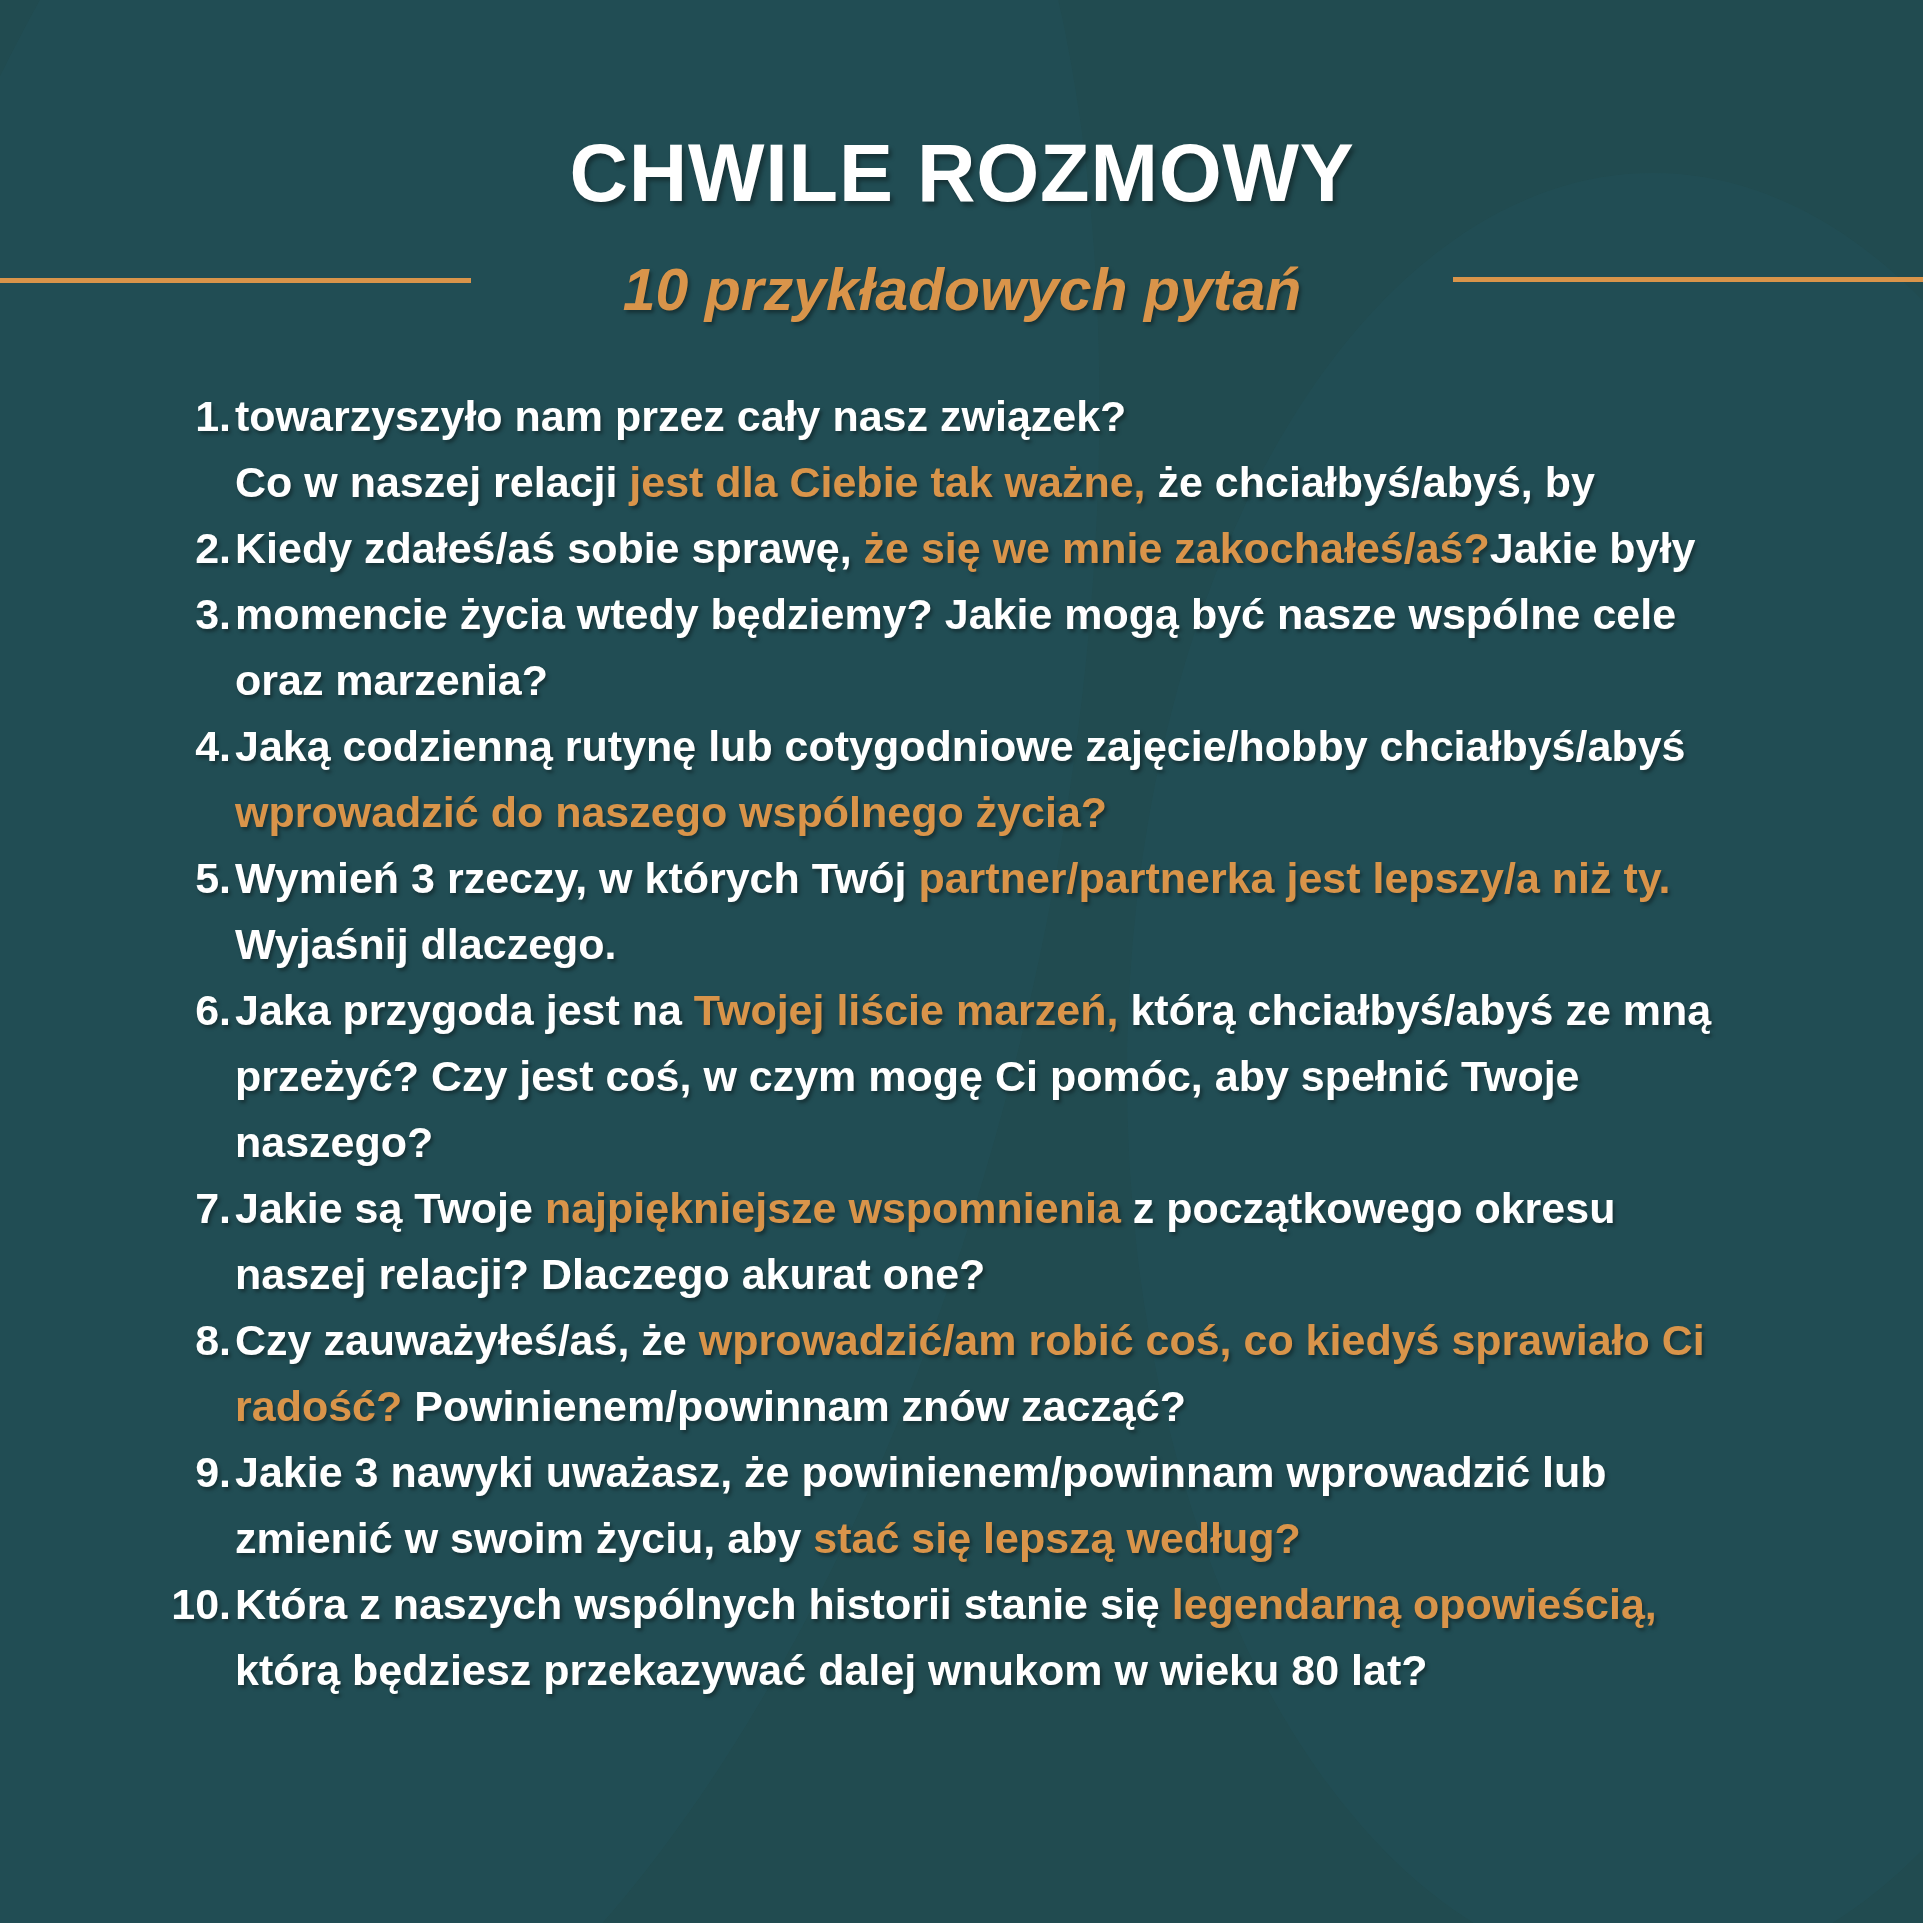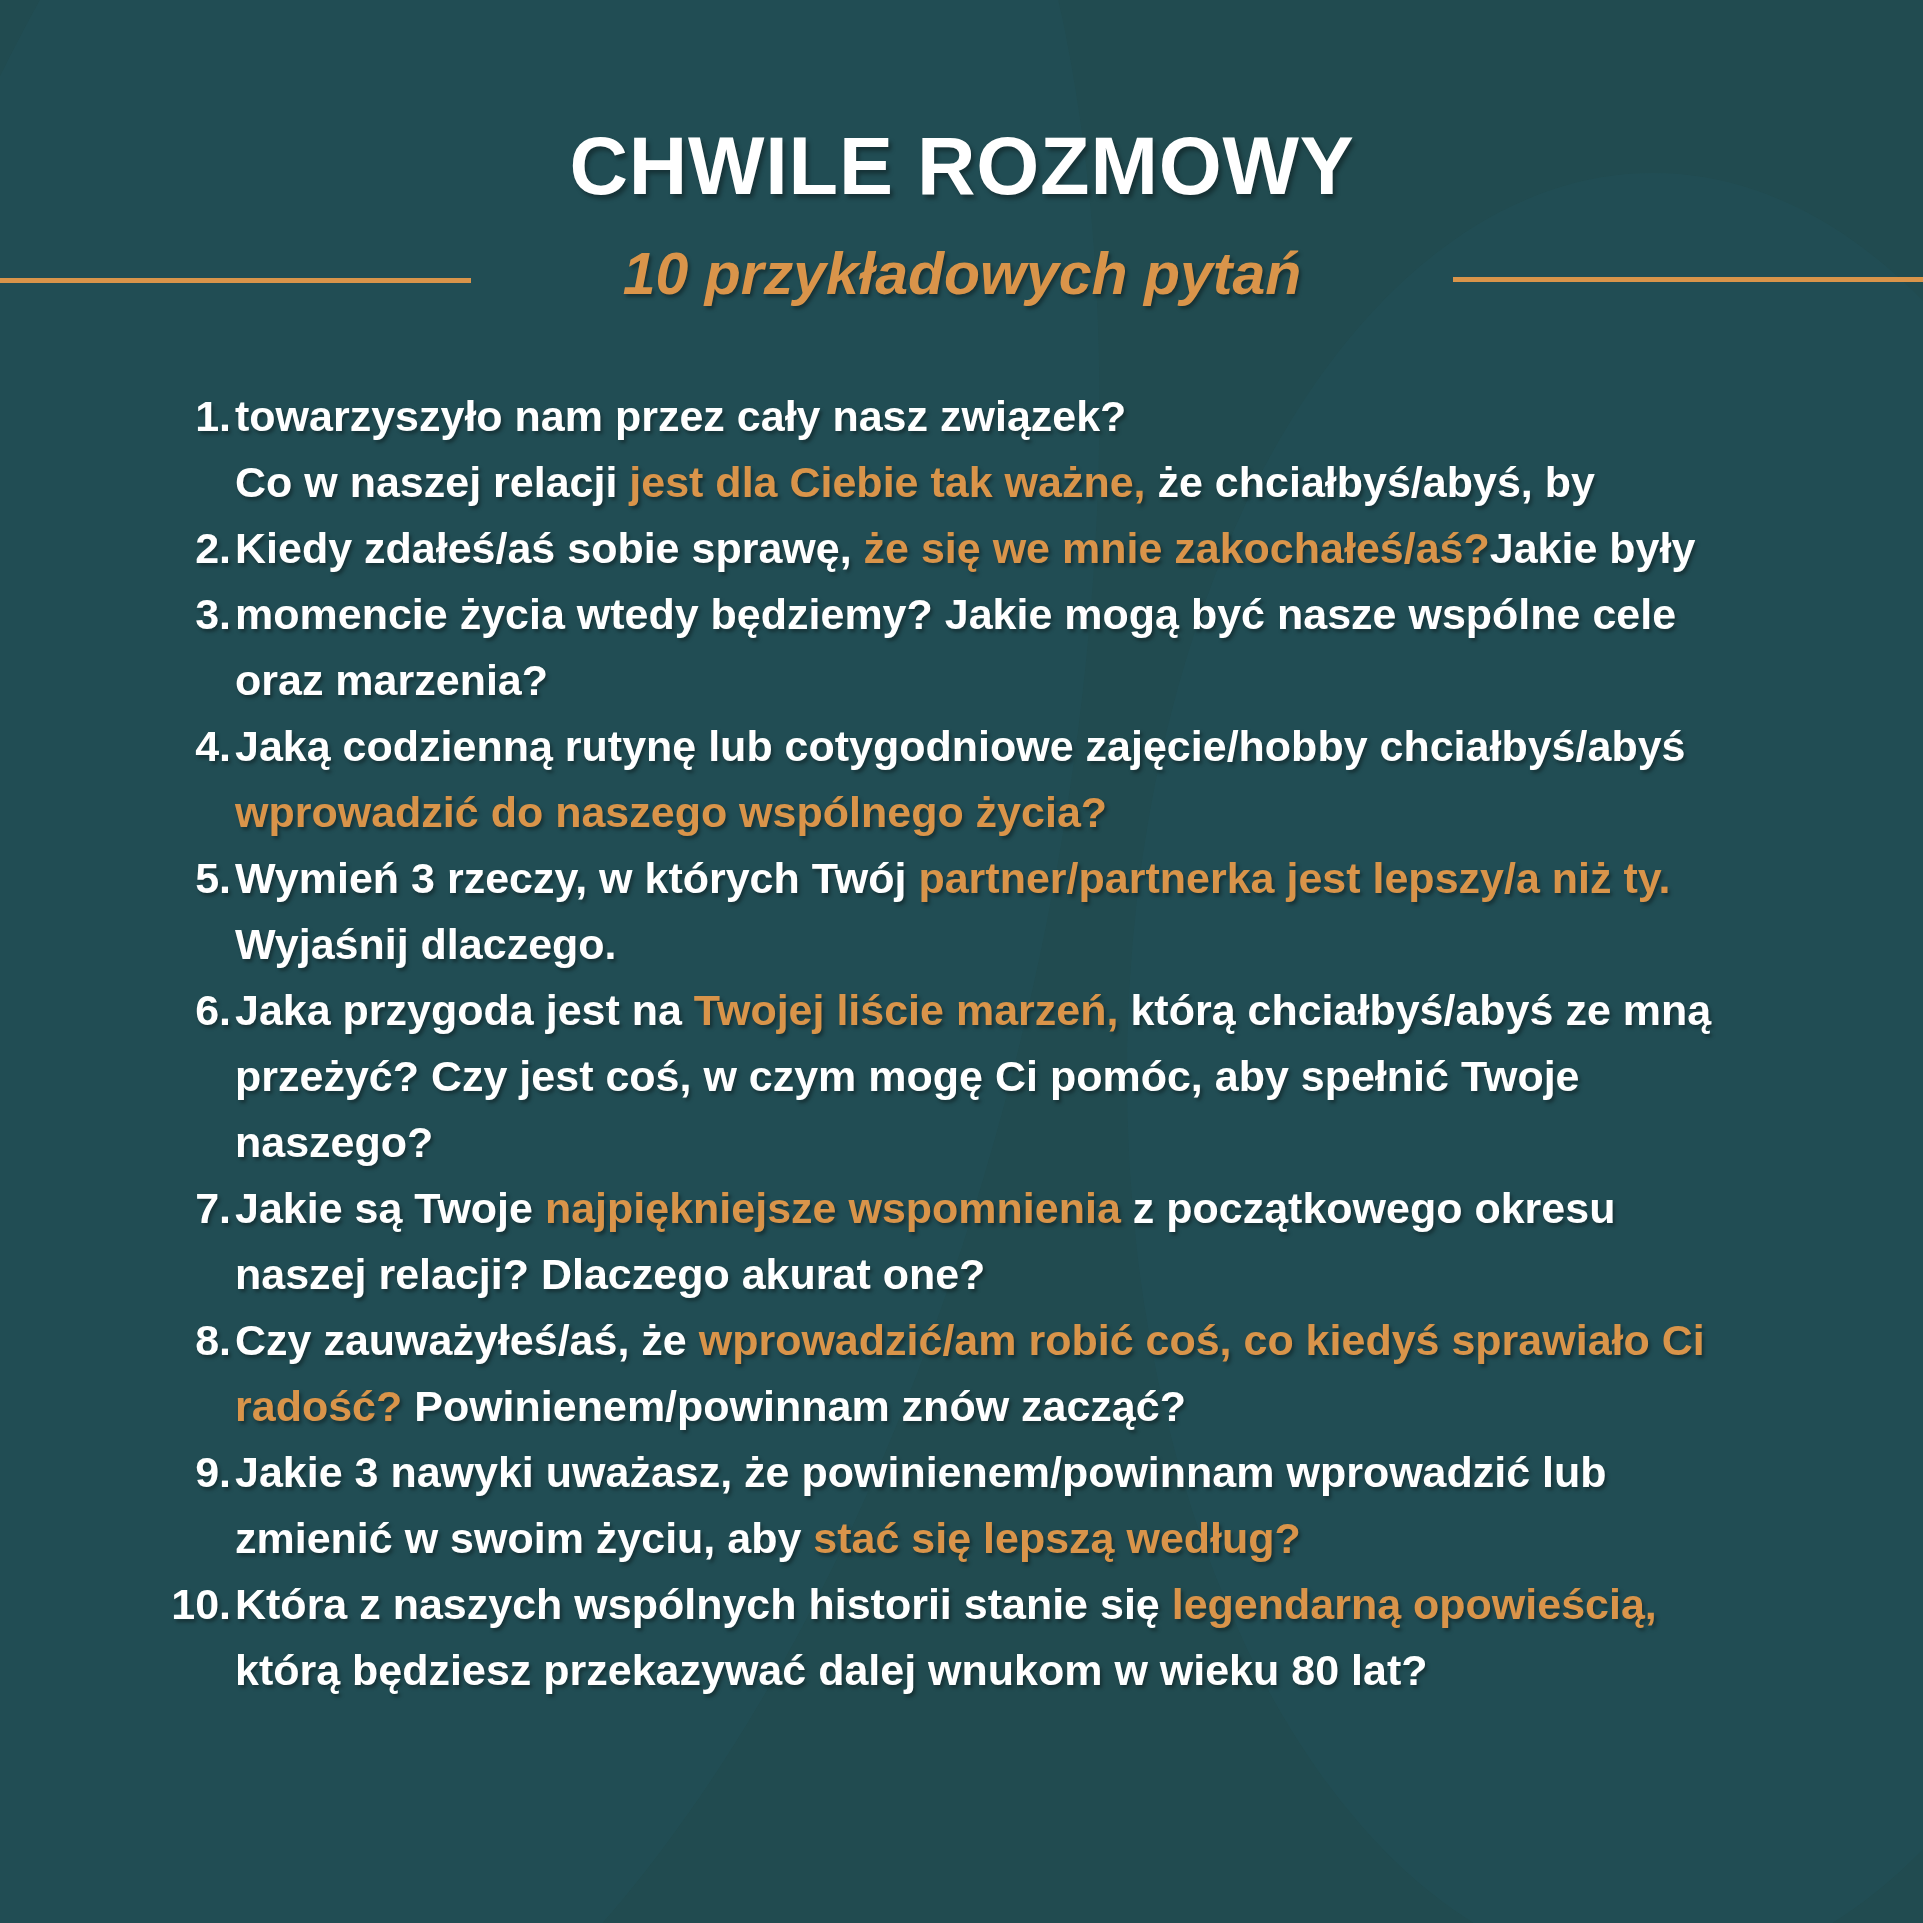--- a/index.html
+++ b/index.html
@@ -38,23 +38,23 @@
   .num { position:absolute; left:0; width:231px; text-align:right; }
   .hl { color:#d9944a; }
   .line { display:block; white-space:nowrap; }
 </style>
 </head>
 <body>
 
 <div class="bg-shape" style="left:-225px;top:-526px;width:1278px;height:2705px;transform:rotate(12deg);"></div>
 <div class="bg-shape" style="left:1127px;top:173px;width:1052px;height:1804px;"></div>
 
-<h1 class="title" style="margin:0;">CHWILE ROZMOWY</h1>
+<h1 class="title" style="margin:7px;">CHWILE ROZMOWY</h1>
 <div class="rule left"></div>
-<h2 class="subtitle" style="margin:0;">10 przykładowych pytań</h2>
+<h2 class="subtitle" style="margin:16px;">10 przykładowych pytań</h2>
 <div class="rule right"></div>
 
 <ol class="list" id="questions">
     <li class="item">
       <span class="num">1.</span>
       <span class="line"><span>towarzyszyło nam przez cały nasz związek?</span></span>
       <span class="line"><span>Co w naszej relacji </span><span class="hl">jest dla Ciebie tak ważne,</span><span> że chciałbyś/abyś, by</span></span>
     </li>
     <li class="item">
       <span class="num">2.</span>

